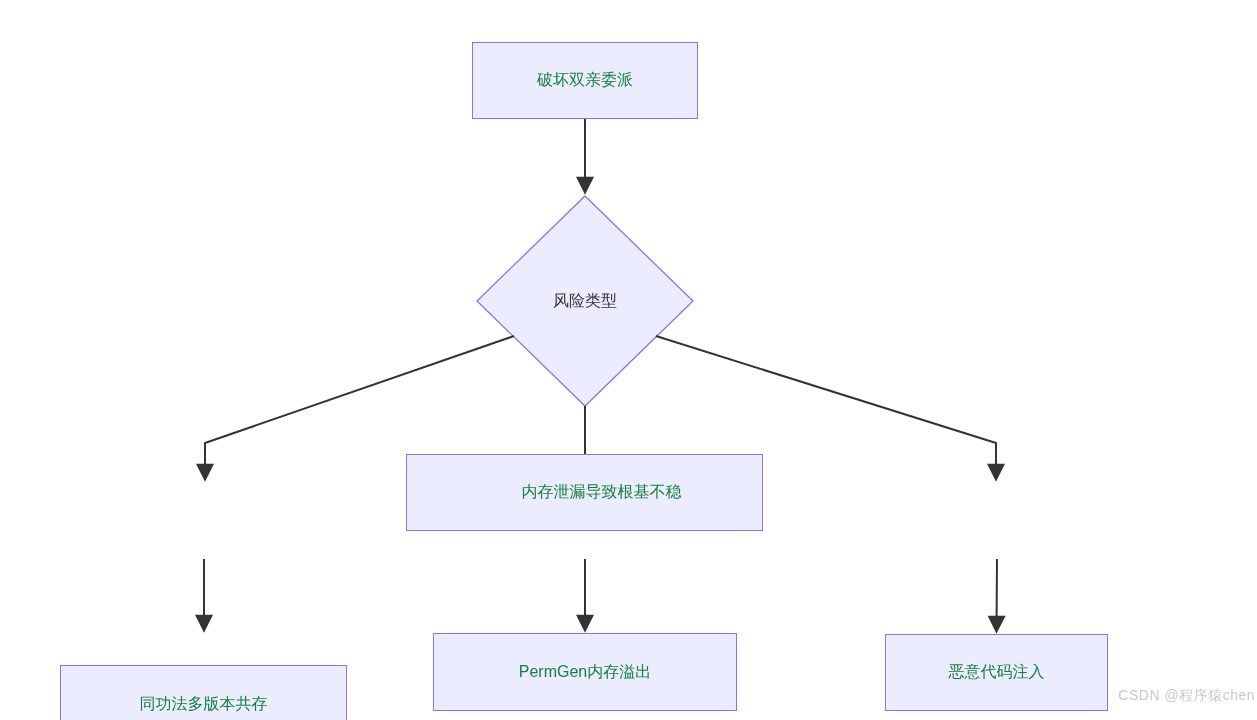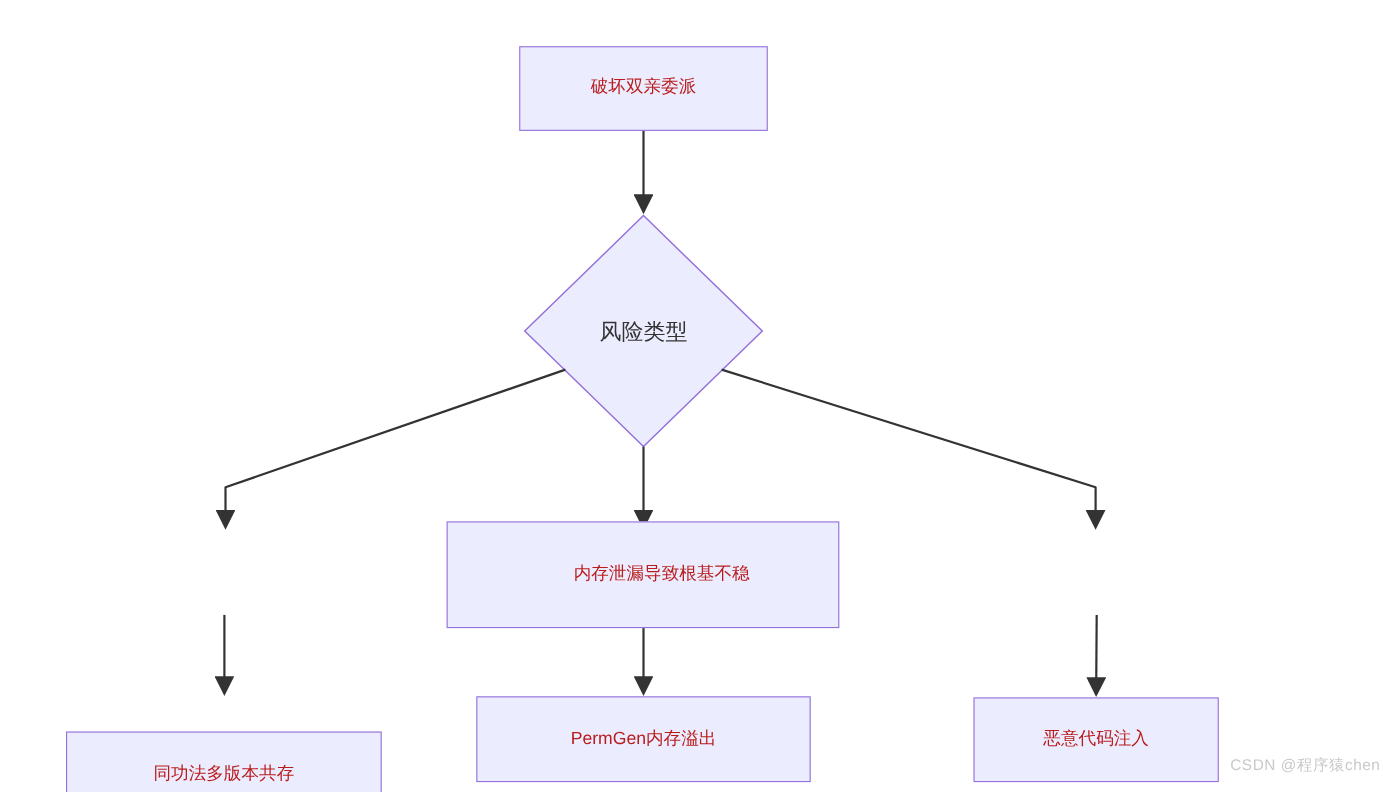--- a/index.html
+++ b/index.html
@@ -20,54 +20,54 @@
     left: 0;
     top: 0;
     width: 1257px;
     height: 720px;
   }
   .node {
     position: absolute;
     box-sizing: border-box;
     background: #ECECFF;
     border: 1.3px solid #9370DB;
-    color: #b91c1c;
+    color: #15803d;
     font-size: 16px;
     display: flex;
     align-items: center;
     justify-content: center;
     text-align: center;
     line-height: 1.3;
   }
   .diamond-label {
     position: absolute;
     box-sizing: border-box;
     color: #333333;
-    font-size: 20px;
+    font-size: 16px;
     display: flex;
     align-items: center;
     justify-content: center;
     text-align: center;
     background: transparent;
   }
   .edge {
     stroke: #333333;
     stroke-width: 2;
     fill: none;
     stroke-linejoin: round;
   }
   .diamond-shape {
     fill: #ECECFF;
     stroke: #9370DB;
     stroke-width: 1.3;
   }
   
   .n-root        { left: 472px; top: 42px;  width: 226px; height: 77px; }
   .n-mid-left    { left: 75px;  top: 482px; width: 258px; height: 77px; }
-  .n-mid-center  { left: 406px; top: 474px; width: 357px; height: 97px; padding-left: 34px; }
+  .n-mid-center  { left: 406px; top: 454px; width: 357px; height: 77px; padding-left: 34px; }
   .n-mid-right   { left: 836px; top: 482px; width: 322px; height: 77px; }
   .n-bot-left    { left: 60px;  top: 633px; width: 287px; height: 78px; margin-top: 32px; }
   .n-bot-center  { left: 433px; top: 633px; width: 304px; height: 78px; }
   .n-bot-right   { left: 885px; top: 634px; width: 223px; height: 77px; }
   .n-diamond-lbl { left: 500px; top: 283px; width: 170px; height: 36px; }
   .watermark {
     position: absolute;
     right: 2px;
     top: 687px;
     font-size: 14px;

